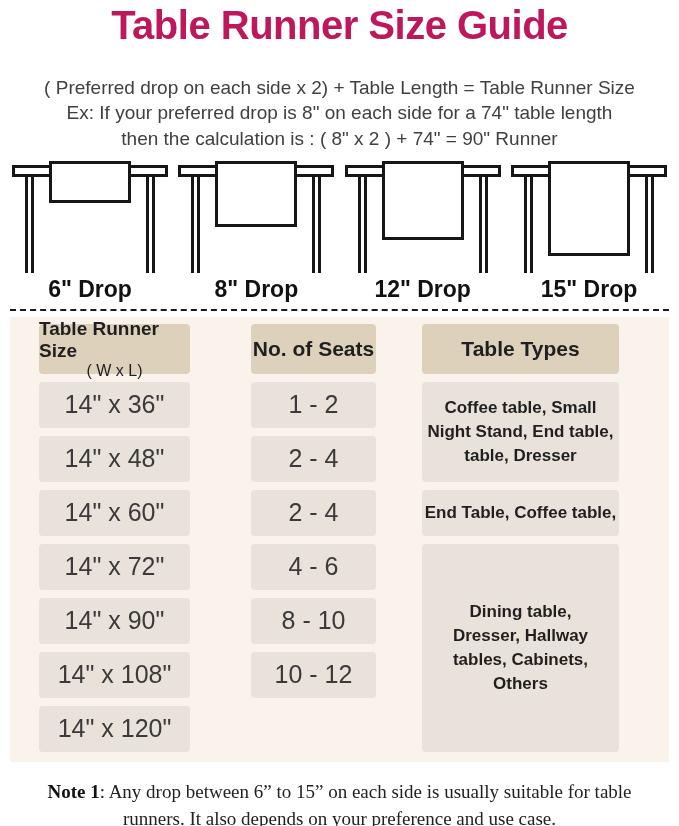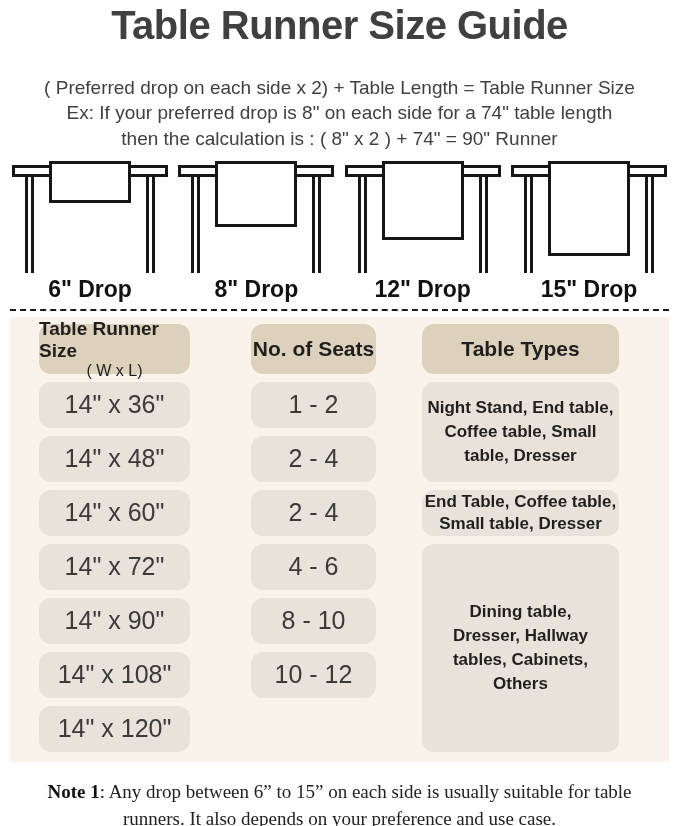--- a/index.html
+++ b/index.html
@@ -13,21 +13,21 @@
   }
 
   
   .title {
     text-align: center;
     font-weight: bold;
     font-size: 40px;
     line-height: 46px;
     margin-top: 2px;
     letter-spacing: -0.5px;
-    color: #404040;
+    color: #be185d;
   }
   .intro-line {
     text-align: center;
     font-size: 19px;
     line-height: 25px;
     color: #404040;
   }
   .intro-line.example { line-height: 26px; }
 
   
@@ -76,21 +76,21 @@
     padding: 7px 10px 10px;
     display: flex;
   }
   .col { display: flex; flex-direction: column; gap: 8px; }
   .col-size  { width: 170px; }
   .col-seats { width: 144px; margin-left: 42px; }
   .col-types { width: 216px; margin-left: 27px; }
 
   .cell {
     background: #e8e2da;
-    border-radius: 12px;
+    border-radius: 4px;
     height: 46px;
     display: flex; align-items: center; justify-content: center;
     font-size: 25px; color: #3a3a3a; margin-left: 19px;
   }
   .cell-header {
     background: #ded1bc;
     height: 50px;
     flex-direction: column;
     color: #1f1f1f;
   }
@@ -189,27 +189,26 @@
     <div class="cell">4 - 6</div>
     <div class="cell">8 - 10</div>
     <div class="cell">10 - 12</div>
   </div>
 
   <div class="col col-types">
     <div class="cell cell-header">
       <span class="h-single">Table Types</span>
     </div>
     <div class="cell type-cell type-a">
+      <span class="type-line">Coffee table, Small</span>
       <span class="type-line">Night Stand, End table,</span>
-      <span class="type-line">Coffee table, Small</span>
       <span class="type-line">table, Dresser</span>
     </div>
     <div class="cell type-cell type-b">
       <span class="type-line">End Table, Coffee table,</span>
-      <span class="type-line">Small table, Dresser</span>
     </div>
     <div class="cell type-cell type-c">
       <span class="type-line">Dining table,</span>
       <span class="type-line">Dresser, Hallway</span>
       <span class="type-line">tables, Cabinets,</span>
       <span class="type-line">Others</span>
     </div>
   </div>
 
 </div>

